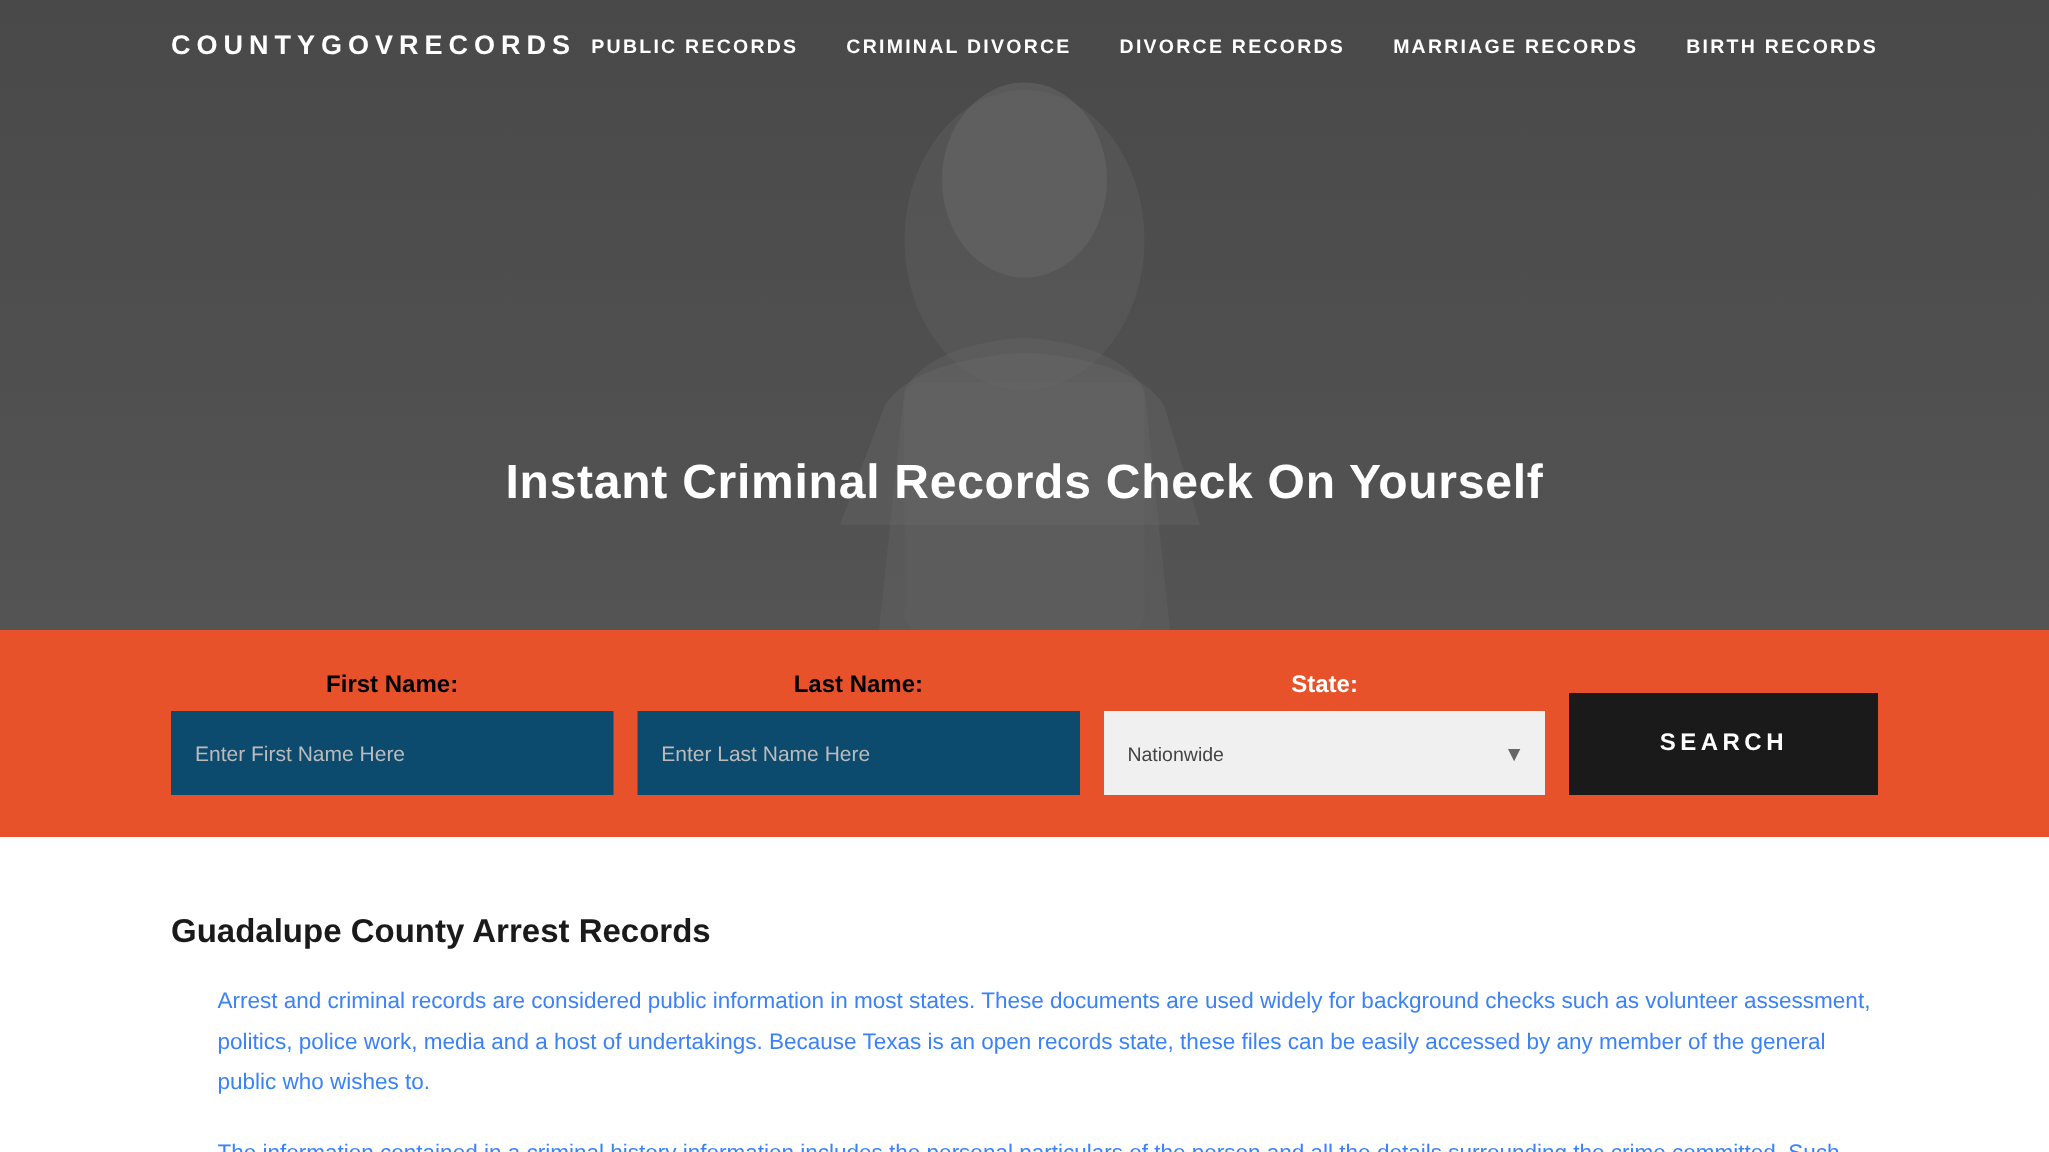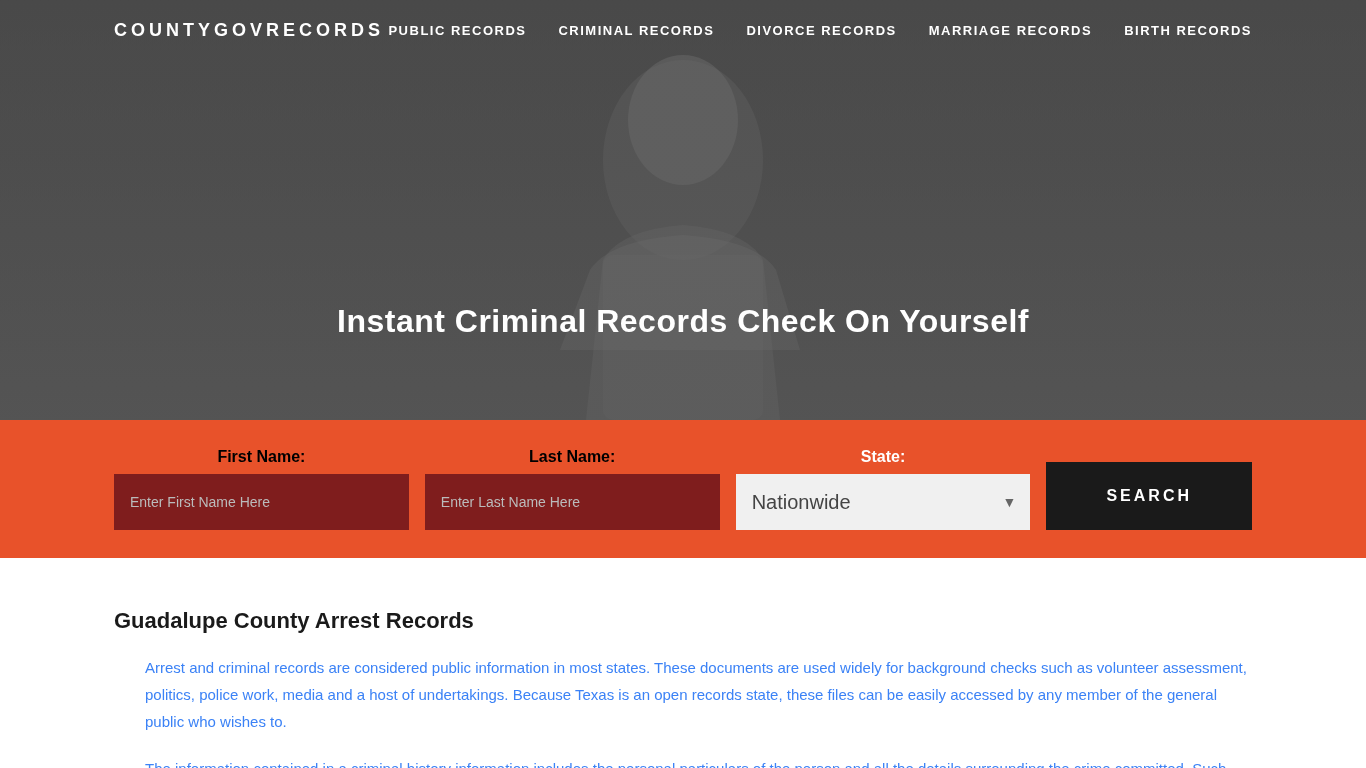--- a/index.html
+++ b/index.html
@@ -108,21 +108,21 @@
     .search-field label {
       color: #000000;
       font-size: 16px;
       font-weight: 700;
       text-align: center;
     }
 
     .search-field input {
       width: 100%;
       height: 56px;
-      background: #7f1d1d;
+      background: #0c4a6e;
       border: none;
       padding: 0 16px;
       font-size: 14px;
       color: #999;
       outline: none;
     }
 
     .search-field input::placeholder {
       color: #bbb;
     }
@@ -146,21 +146,21 @@
       position: relative;
       width: 100%;
     }
 
     .state-select-wrapper select {
       width: 100%;
       height: 56px;
       background: #f0f0f0;
       border: none;
       padding: 0 16px;
-      font-size: 20px;
+      font-size: 13px;
       color: #444;
       outline: none;
       appearance: none;
       -webkit-appearance: none;
       cursor: pointer;
     }
 
     .select-arrow {
       position: absolute;
       right: 14px;
@@ -206,21 +206,21 @@
     }
   </style>
 </head>
 <body>
 
 <header class="header">
   <a class="logo">COUNTYGOVRECORDS</a>
   <nav class="nav">
 
   <a class="nav-item" href="#">PUBLIC RECORDS</a>
-      <a class="nav-item" href="#">CRIMINAL RECORDS</a>
+      <a class="nav-item" href="#">CRIMINAL DIVORCE</a>
       <a class="nav-item" href="#">DIVORCE RECORDS</a>
       <a class="nav-item" href="#">MARRIAGE RECORDS</a>
       <a class="nav-item" href="#">BIRTH RECORDS</a>
     </nav>
 </header>
 
 <section class="hero">
   <svg class="hero-bg" viewBox="0 0 1366 420" xmlns="http://www.w3.org/2000/svg">
     <rect width="1366" height="420" fill="#686868"></rect>
 

